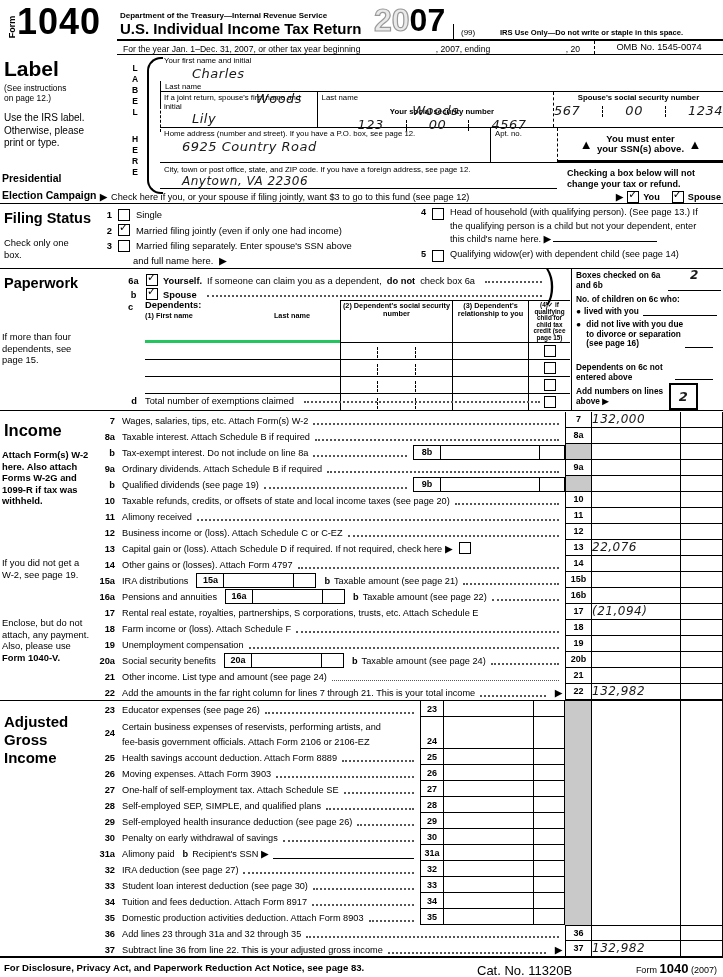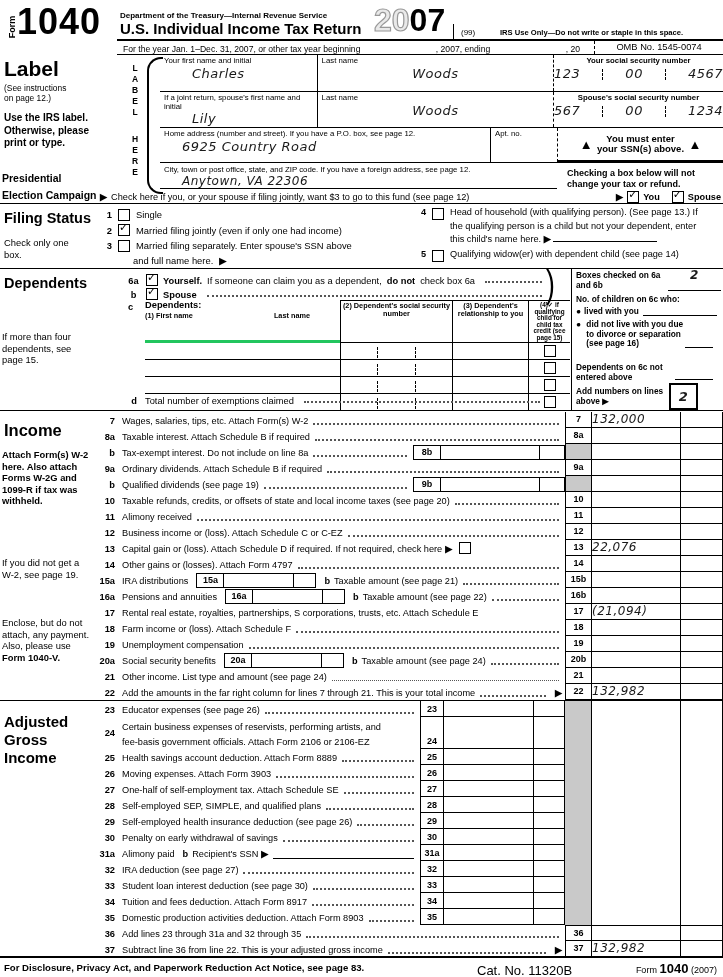--- a/index.html
+++ b/index.html
@@ -20,21 +20,21 @@
   .yrO{color:#e9e9e9;-webkit-text-stroke:1.2px #999;}
   #vr99{left:453px;top:24px;height:15px;border-left:1px solid #000;width:0;}
   #code99{left:461px;top:28px;font-size:8px;}
   #irsuse{left:500px;top:28px;font-size:7.6px;font-weight:bold;}
   #taxyear{left:117px;top:39px;width:606px;height:16px;border-top:2px solid #000;border-bottom:1px solid #000;display:flex;align-items:flex-end;font-size:8.6px;box-sizing:border-box;}
   #taxyear .sp{flex:1;}
   #omb{width:128px;border-left:1px dashed #000;text-align:center;font-size:9.3px;line-height:13px;flex:none;}
   
   #lblH{left:4px;top:57px;font-size:21px;font-weight:bold;}
   #lblSee{left:4px;top:84px;font-size:8.4px;width:72px;line-height:9.5px;}
-  #lblUse{left:4px;top:112px;font-size:10px;font-weight:bold;width:92px;line-height:12.5px;}
+  #lblUse{left:4px;top:112px;font-size:10px;font-weight:normal;width:92px;line-height:12.5px;}
   #pres1{left:2px;top:172px;font-size:10.5px;font-weight:bold;}
   #pres2{left:2px;top:189px;font-size:10.5px;font-weight:bold;}
   .vword{left:129px;writing-mode:vertical-rl;text-orientation:upright;font-weight:bold;font-size:8.5px;letter-spacing:1px;line-height:12px;}
   #curve{left:147px;top:57px;width:14px;height:133px;border:2px solid #000;border-right:none;border-radius:14px 0 0 14px;}
   
   #lgrid{left:160px;top:55px;width:563px;}
   .lrow{display:flex;border-bottom:1px solid #000;box-sizing:border-box;}
   .lrow.nb{border-bottom:none;}
   .lcell{box-sizing:border-box;position:relative;}
   .bl{border-left:1px solid #000;}
@@ -128,21 +128,21 @@
   <div class="abs" id="lblH">Label</div>
   <div class="abs" id="lblSee">(See instructions on page 12.)</div>
   <div class="abs" id="lblUse">Use the IRS label. Otherwise, please print or type.</div>
   <div class="abs" id="pres1">Presidential</div>
   <div class="abs" id="pres2">Election Campaign</div>
   <div class="abs vword" style="top:63px;">LABEL</div>
   <div class="abs vword" style="top:134px;">HERE</div>
   <div class="abs" id="curve"></div>
 
   <div class="abs" id="lgrid">
-    <div class="lrow" style="height:37px;">
+    <div class="lrow" style="height:37px;flex-direction:column;">
       <div class="lcell" style="width:157px;">
         <div class="fl">Your first name and initial</div>
         <div class="fv hw" style="padding-left:32px;">Charles</div>
       </div>
       <div class="lcell bl" style="width:237px;">
         <div class="fl">Last name</div>
         <div class="fv hw" style="text-align:center;">Woods</div>
       </div>
       <div class="lcell bld" style="flex:1;">
         <div class="fl b" style="text-align:center;padding-left:0;">Your social security number</div>
@@ -247,21 +247,21 @@
       </div>
       <div class="fsr4" style="margin-top:1px;">
         <span class="fsnum">5</span>
         <span class="cb" style="margin-top:2px;"></span>
         <span>Qualifying widow(er) with dependent child (see page 14)</span>
       </div>
     </div>
   </div>
 
   <div class="abs sect" style="top:268px;height:142px;">
-    <div class="abs h14" style="left:4px;top:6px;">Dependents</div>
+    <div class="abs h14" style="left:4px;top:6px;">Paperwork</div>
     <div class="abs mnote" style="left:2px;top:62px;width:86px;">If more than four dependents, see page 15.</div>
     <div class="abs" id="exrows">
       <div class="exrow">
         <span class="exnum">6a</span>
         <span class="cb on"></span>
         <span class="b">Yourself.</span>
         <span>If someone can claim you as a dependent,</span>
         <span class="b">do not</span>
         <span>check box 6a</span>
         <i class="ld"></i>

